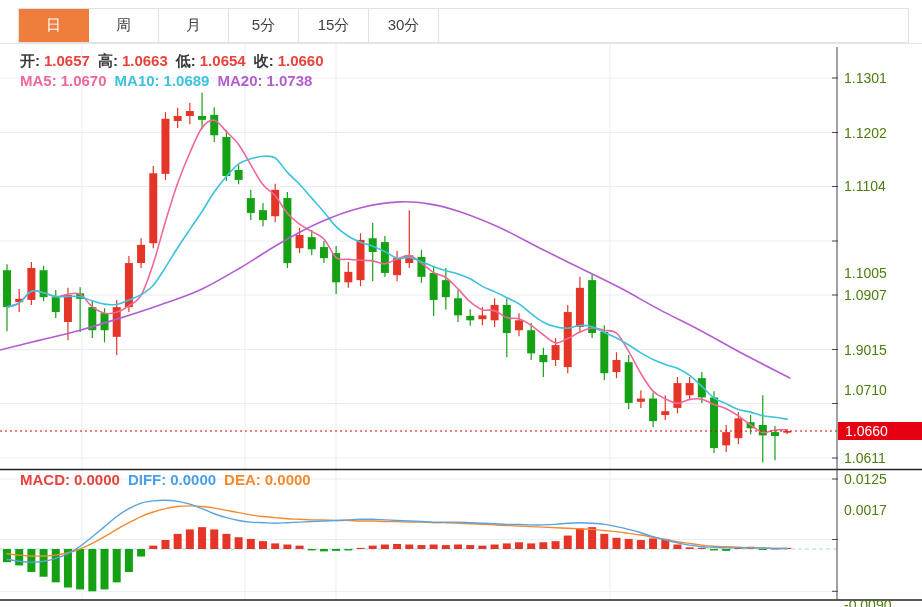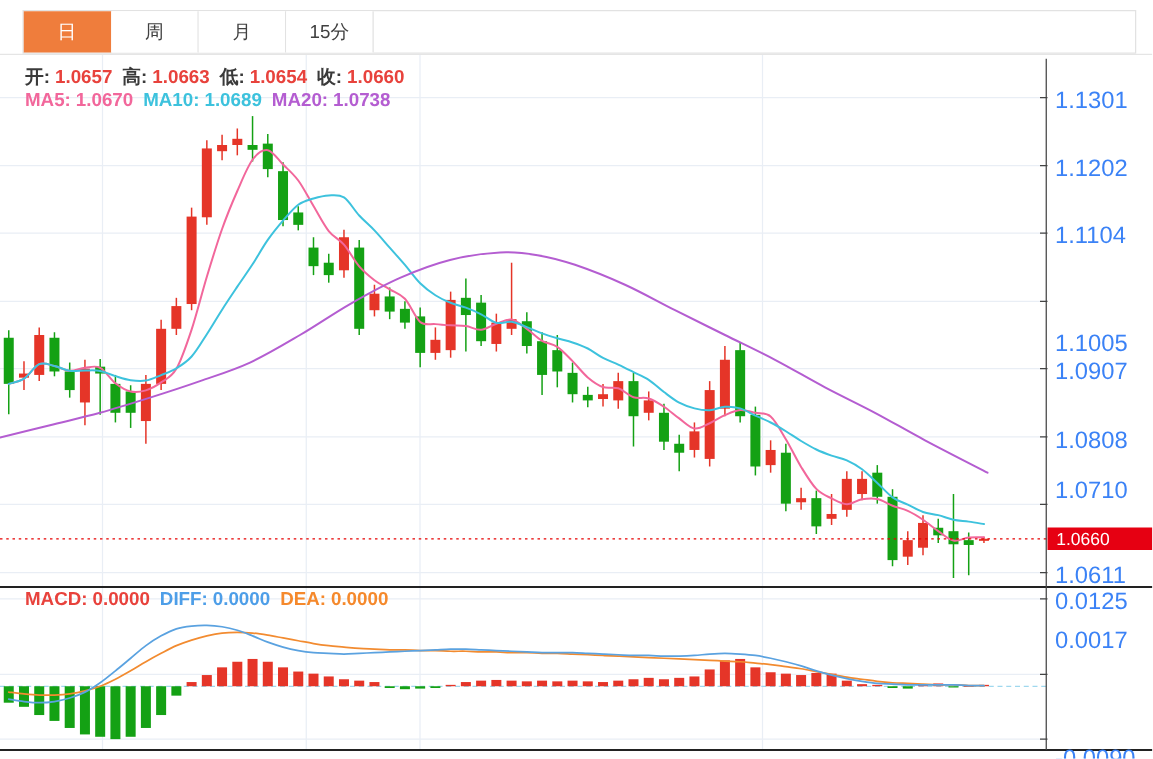--- a/index.html
+++ b/index.html
@@ -8,21 +8,21 @@
   #chart-svg{position:absolute;left:0;top:0;}
   .tabbar{position:absolute;left:18px;top:8px;width:891px;height:35px;box-sizing:border-box;
           border:1px solid #e2e2e2;display:flex;background:#fff;z-index:6;}
   .tab{width:70px;box-sizing:border-box;border-right:1px solid #e2e2e2;display:flex;
        align-items:center;justify-content:center;font-size:15px;color:#404040;cursor:pointer;background:#fff;}
   .tab.active{color:#fff;border-right:1px solid transparent;}
   .hdr-row{position:absolute;left:20px;z-index:5;font-size:15px;white-space:nowrap;}
   .hdr-row span{margin-right:4px;}
   .pair{margin-right:14px;display:inline-block;font-weight:bold;}
   .lbl{color:#3a3a3a;}
-  .y-label{position:absolute;left:844px;font-size:19px;color:#3b82f6;z-index:4;}
+  .y-label{position:absolute;left:844px;font-size:14px;color:#4d7c0f;z-index:4;}
   .price-badge{position:absolute;left:838px;width:84px;height:18px;line-height:18px;
                color:#fff;font-size:14px;padding-left:7px;box-sizing:border-box;z-index:7;}
 </style>
 </head>
 <body>
 
 <div class="widget">
   <svg id="chart-svg" width="922" height="607" viewBox="0 0 922 607">
       <line x1="0" y1="78" x2="837" y2="78" stroke="#e9eef5" stroke-width="1"></line>
       <line x1="0" y1="132.52173913043475" x2="837" y2="132.52173913043475" stroke="#e9eef5" stroke-width="1"></line>
@@ -255,35 +255,37 @@
       <line x1="832" y1="458" x2="838" y2="458" stroke="#444444" stroke-width="1"></line>
       <line x1="832" y1="479" x2="838" y2="479" stroke="#444444" stroke-width="1"></line>
       <line x1="832" y1="539.48" x2="838" y2="539.48" stroke="#444444" stroke-width="1"></line>
       <line x1="832" y1="591.3" x2="838" y2="591.3" stroke="#444444" stroke-width="1"></line>
     </svg>
 
   <div class="tabbar" id="tabbar">
       <div class="tab active" style="background: rgb(239, 125, 60);">日</div>
       <div class="tab">周</div>
       <div class="tab">月</div>
+      <div class="tab">5分</div>
       <div class="tab">15分</div>
+      <div class="tab">30分</div>
       <div style="flex: 1 1 0%;"></div>
     </div>
 
   <div class="hdr-row" style="top:52px;" id="ohlc-row"><span class="pair"><span class="lbl">开:</span><span style="color: rgb(232, 66, 60);">1.0657</span></span><span class="pair"><span class="lbl">高:</span><span style="color: rgb(232, 66, 60);">1.0663</span></span><span class="pair"><span class="lbl">低:</span><span style="color: rgb(232, 66, 60);">1.0654</span></span><span class="pair"><span class="lbl">收:</span><span style="color: rgb(232, 66, 60);">1.0660</span></span></div>
   <div class="hdr-row" style="top:72px;" id="ma-row"><span class="pair"><span style="color: rgb(242, 103, 155);">MA5:</span><span style="color: rgb(242, 103, 155);">1.0670</span></span><span class="pair"><span style="color: rgb(61, 194, 221);">MA10:</span><span style="color: rgb(61, 194, 221);">1.0689</span></span><span class="pair"><span style="color: rgb(180, 93, 209);">MA20:</span><span style="color: rgb(180, 93, 209);">1.0738</span></span></div>
   <div class="hdr-row" style="top:471px;" id="macd-row"><span class="pair"><span style="color: rgb(232, 66, 60);">MACD:</span><span style="color: rgb(232, 66, 60);">0.0000</span></span><span class="pair"><span style="color: rgb(77, 158, 232);">DIFF:</span><span style="color: rgb(77, 158, 232);">0.0000</span></span><span class="pair"><span style="color: rgb(245, 137, 44);">DEA:</span><span style="color: rgb(245, 137, 44);">0.0000</span></span></div>
 
   <div id="price-labels">
       <div class="y-label" style="top: 70px;">1.1301</div>
       <div class="y-label" style="top: 124.522px;">1.1202</div>
       <div class="y-label" style="top: 178.493px;">1.1104</div>
       <div class="y-label" style="top: 233.014px; margin-top: 32px;">1.1005</div>
       <div class="y-label" style="top: 286.986px;">1.0907</div>
-      <div class="y-label" style="top: 341.507px;">1.0808</div>
+      <div class="y-label" style="top: 341.507px;">1.9015</div>
       <div class="y-label" style="top: 382px;">1.0710</div>
       <div class="y-label" style="top: 450px;">1.0611</div>
     </div>
   <div id="macd-labels">
       <div class="y-label" style="top: 471px;">0.0125</div>
       <div class="y-label" style="top: 502px;">0.0017</div>
       <div class="y-label" style="top: 597px;">-0.0090</div>
     </div>
 
   <div class="price-badge" id="price-badge" style="top: 422.014px; background: rgb(230, 0, 18);">1.0660</div>

